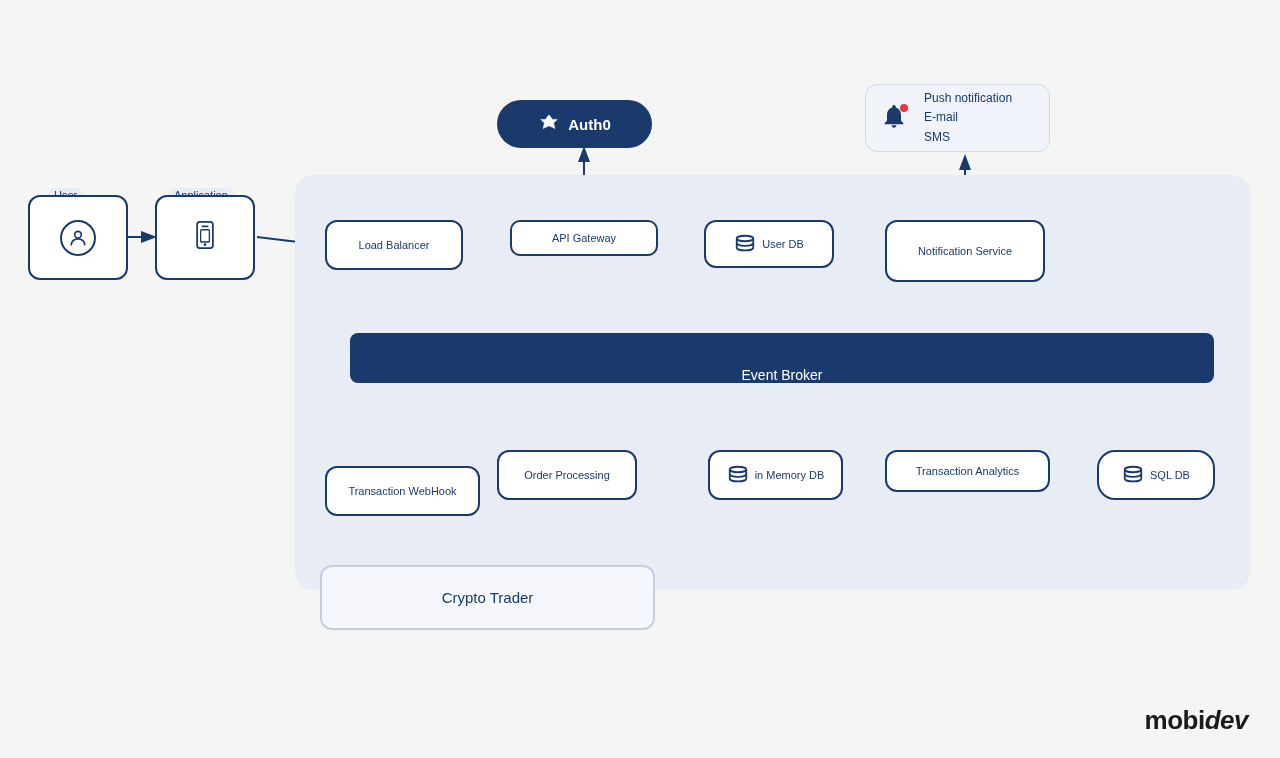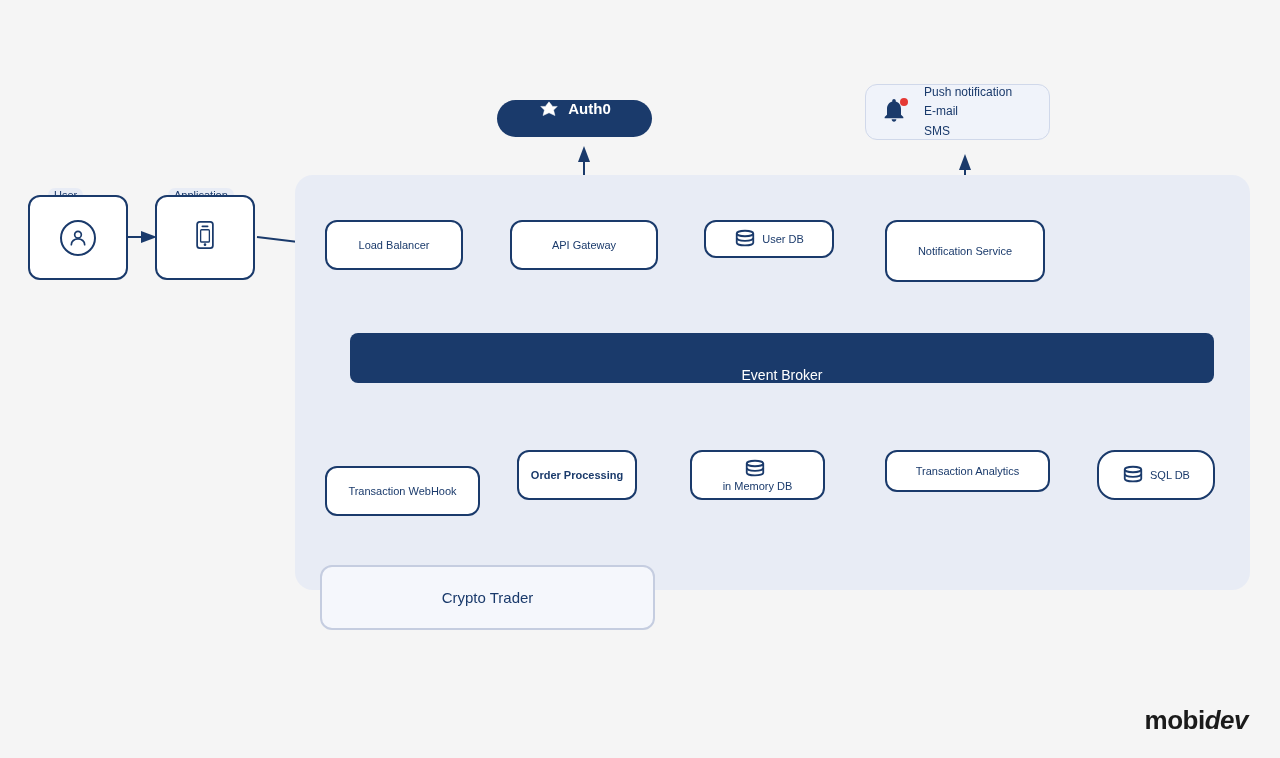--- a/index.html
+++ b/index.html
@@ -86,39 +86,39 @@
 
     .label-user { top: 188px; left: 48px; }
     .label-app { top: 188px; left: 168px; }
 
     
     .auth0-box {
       position: absolute;
       top: 100px;
       left: 497px;
       width: 155px;
-      height: 37px;
+      height: 48px;
       background: #1a3a6b;
       border-radius: 24px;
       display: flex;
-      align-items: flex-start;
+      align-items: center;
       justify-content: center;
       gap: 8px;
       color: #fff;
       font-size: 15px;
       font-weight: 600;
     }
 
     
     .notif-info-box {
       position: absolute;
       top: 84px;
       left: 865px;
       width: 185px;
-      height: 56px;
+      height: 68px;
       background: #f0f3fa;
       border: 1.5px solid #d0d8ea;
       border-radius: 12px;
       display: flex;
       align-items: center;
       gap: 12px;
       padding: 8px 14px;
     }
 
     .notif-text {
@@ -162,41 +162,41 @@
       font-weight: 500;
     }
 
     
     .n-load-balancer {
       top: 220px; left: 325px;
       width: 138px; height: 50px;
     }
     .n-api-gateway {
       top: 220px; left: 510px;
-      width: 148px; height: 50px;
+      width: 148px; height: 36px; border-radius: 10px;
     }
     .n-user-db {
       top: 220px; left: 704px;
-      width: 130px; height: 38px;
+      width: 130px; height: 48px;
     }
     .n-notification-service {
       top: 220px; left: 885px;
       width: 160px; height: 62px;
     }
     .n-transaction-webhook {
       top: 450px; left: 325px;
       width: 155px; height: 50px; margin-top: 16px;
     }
     .n-order-processing {
-      top: 450px; left: 517px;
-      width: 120px; height: 50px; font-weight: bold;
+      top: 450px; left: 497px;
+      width: 140px; height: 50px;
     }
     .n-in-memory-db {
-      top: 450px; left: 690px;
-      width: 135px; height: 50px; flex-direction: column;
+      top: 450px; left: 708px;
+      width: 135px; height: 50px;
     }
     .n-transaction-analytics {
       top: 450px; left: 885px;
       width: 165px; height: 42px;
     }
     .n-sql-db {
       top: 450px; left: 1097px;
       width: 118px; height: 50px; border-radius: 18px;
     }
 

